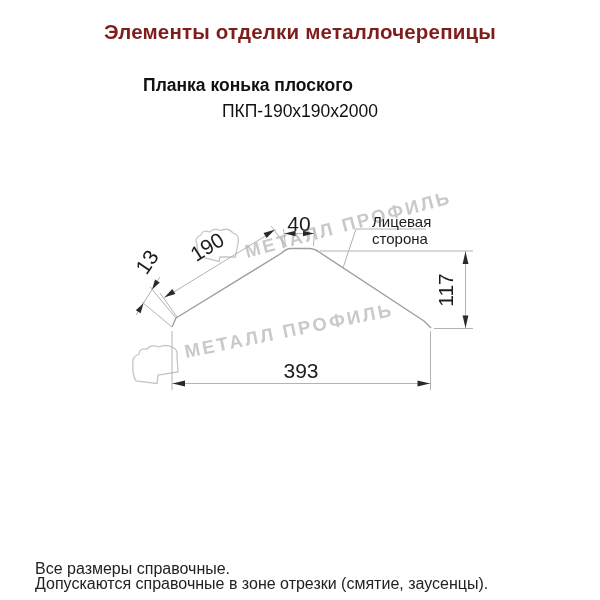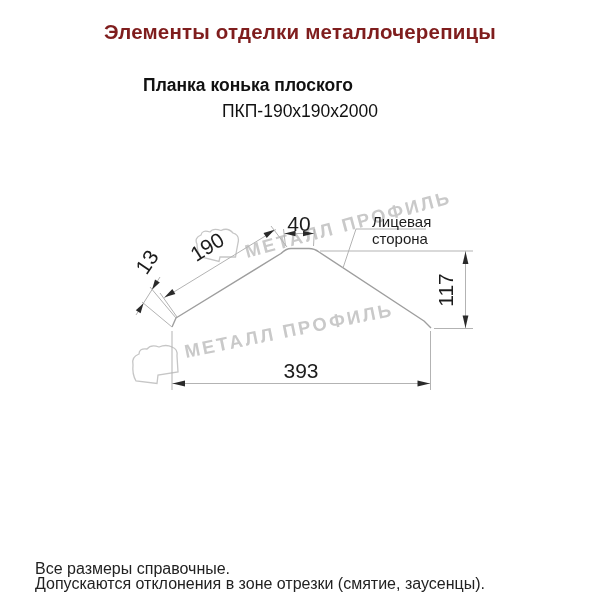--- a/index.html
+++ b/index.html
@@ -92,16 +92,16 @@
 
     <g>
       <polyline points="343,268 356,229 426,229" fill="none" stroke="#b3b3b3" stroke-width="1"></polyline>
       <text class="callout-text" x="372" y="226.5">Лицевая</text>
       <text class="callout-text" x="372" y="243.5">сторона</text>
     </g>
   </svg>
 
   <div class="footer">
     <div>Все размеры справочные.</div>
-    <div>Допускаются отклонения в зоне отрезки (смятие, заусенцы).</div>
+    <div>Допускаются справочные в зоне отрезки (смятие, заусенцы).</div>
   </div>
 
 </div>
 
 </body></html>

